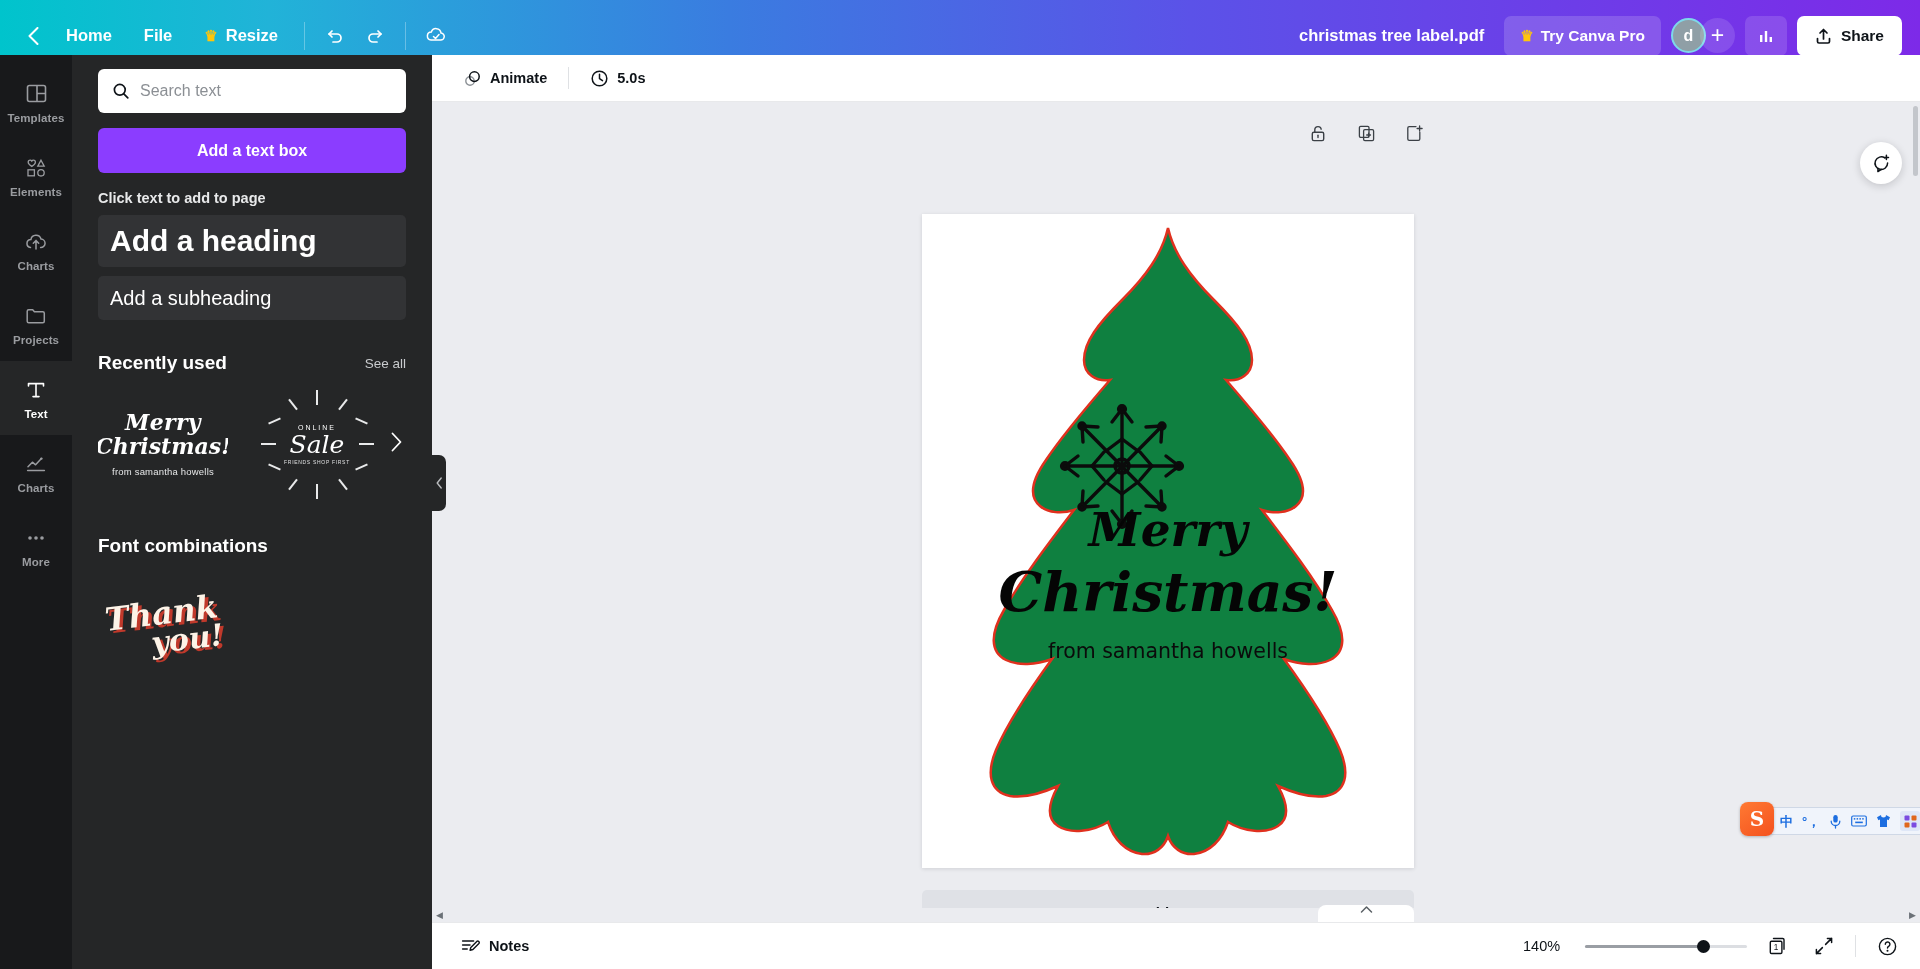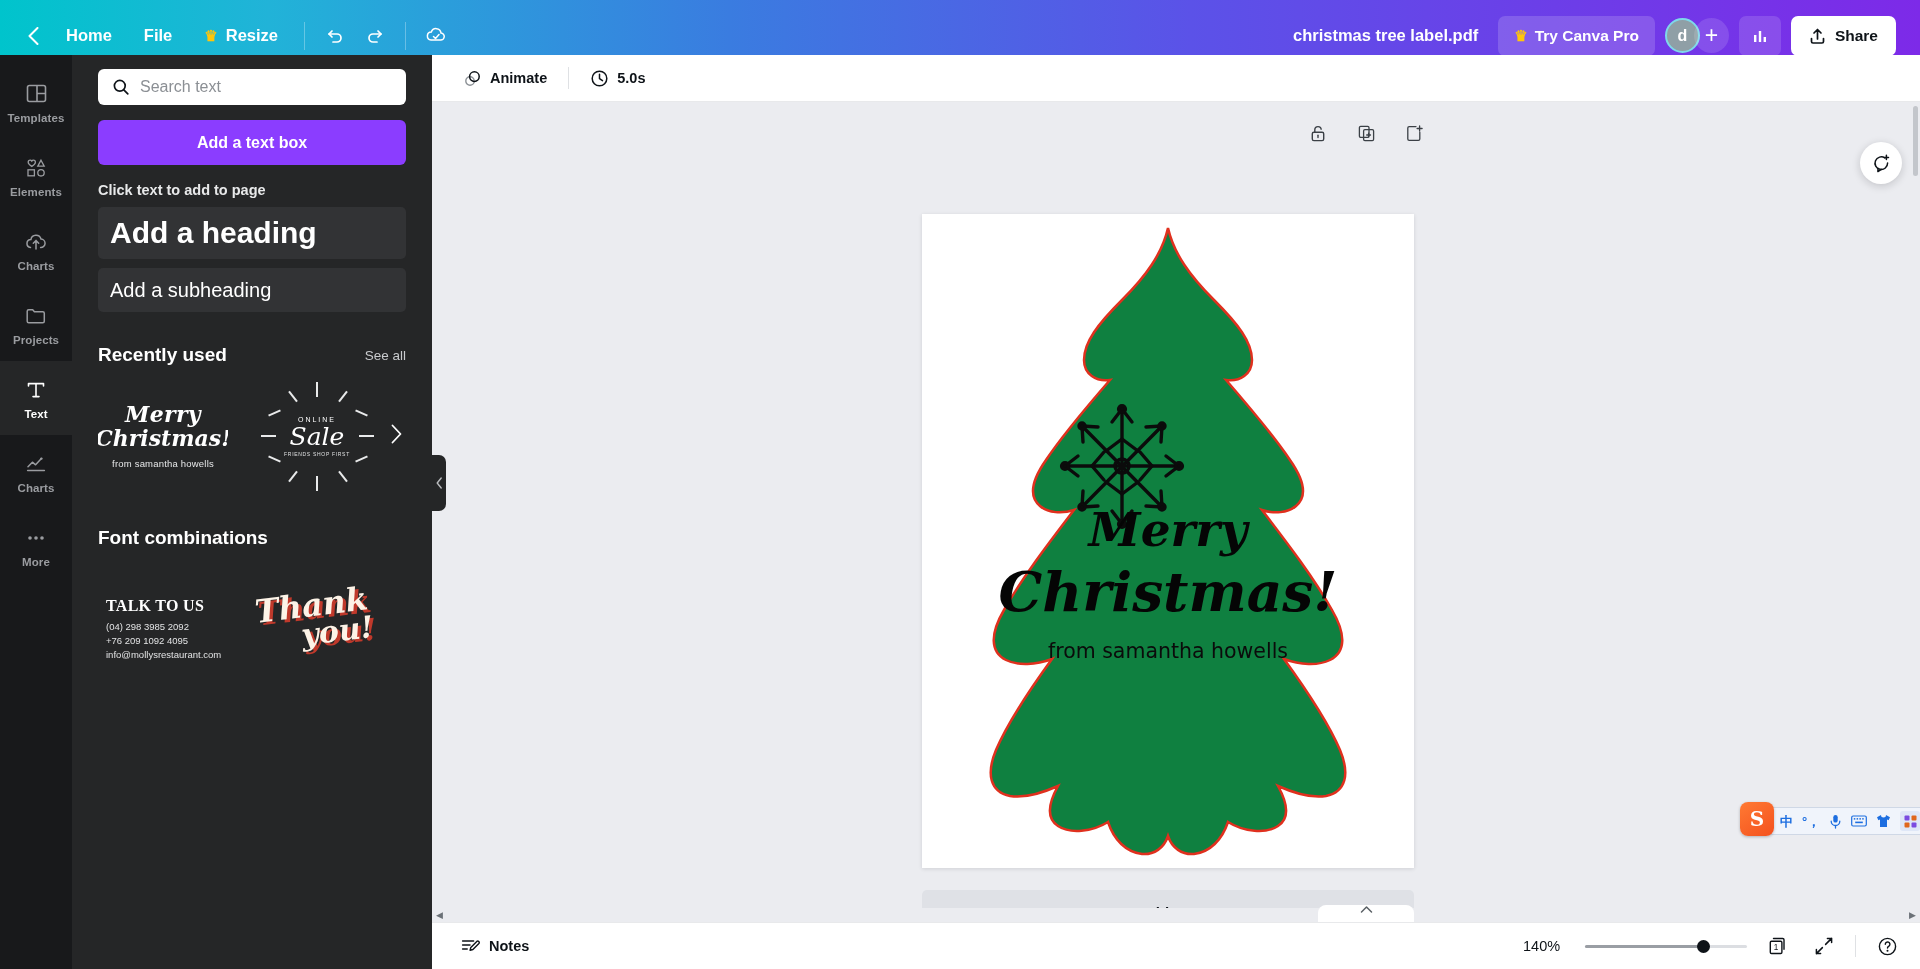--- a/index.html
+++ b/index.html
@@ -24,21 +24,21 @@
   }
   .tb-item {
     height: 38px; padding: 0 16px; display: flex; align-items: center; gap: 8px;
     font-size: 16.5px; font-weight: 700; border-radius: 6px; cursor: pointer; white-space: nowrap;
   }
   .tb-sep { width: 1px; height: 28px; background: rgba(255,255,255,.3); margin: 0 10px; }
   .tb-icon-btn {
     width: 40px; height: 38px; display: flex; align-items: center; justify-content: center;
     border-radius: 6px; cursor: pointer;
   }
-  .tb-right { margin-left: auto; display: flex; align-items: center; height: 100%; padding-right: 24px; gap: 6px; }
+  .tb-right { margin-left: auto; display: flex; align-items: center; height: 100%; padding-right: 18px; gap: 6px; }
   .doc-title { font-size: 16.5px; font-weight: 700; color: #fff; padding: 0 14px; white-space: nowrap; }
   .pro-btn {
     height: 40px; display: flex; align-items: center; gap: 7px; padding: 0 16px;
     background: rgba(255,255,255,.16); border-radius: 7px; font-size: 15.5px; font-weight: 700;
     cursor: pointer; white-space: nowrap;
   }
   .avatar-grp { display: flex; align-items: center; margin: 0 4px; }
   .avatar {
     width: 35px; height: 35px; border-radius: 50%; background: #8f9fa6;
     border: 2px solid #7ed8ea; display: flex; align-items: center; justify-content: center;
@@ -77,21 +77,21 @@
   .rail-item.active { background: #252627; color: #fff; }
   .rail-ico { height: 26px; display: flex; align-items: center; justify-content: center; }
 
   
   .panel {
     position: absolute; top: 55px; left: 72px; width: 360px; height: 914px;
     background: #252627; overflow: hidden;
   }
   .panel-inner { padding: 14px 26px 0 26px; }
   .search-wrap {
-    height: 36px; background: #fff; border-radius: 6px; display: flex; align-items: center;
+    height: 44px; background: #fff; border-radius: 6px; display: flex; align-items: center;
     padding: 0 14px; gap: 10px; cursor: text;
   }
   .search-wrap input {
     border: none; outline: none; flex: 1; font-size: 16px; color: #0e1318;
     font-family: "Liberation Sans", sans-serif; background: transparent;
   }
   .search-wrap input::placeholder { color: #8b8f94; }
   .addtext-btn {
     margin-top: 15px; height: 45px; background: #8b3dff; border-radius: 6px;
     display: flex; align-items: center; justify-content: center;
@@ -471,28 +471,20 @@
               <path d="M2.5 1.5l8 8.5-8 8.5" stroke="#fff" stroke-width="1.8" fill="none" stroke-linecap="round" stroke-linejoin="round"></path>
             </svg>
         </div>
       </div>
 
       <div class="sec-head">
         <span class="sec-title">Font combinations</span>
       </div>
 
       <div class="combo-row">
-        <div class="combo-card">
-          <div style="position:absolute;left:8px;top:26px;">
-            <div class="talk-title">TALK TO US</div>
-            <div class="talk-line" style="margin-top:5px;">(04) 298 3985 2092</div>
-            <div class="talk-line">+76 209 1092 4095</div>
-            <div class="talk-line">info@mollysrestaurant.com</div>
-          </div>
-        </div>
         <div class="combo-card">
           <div class="thank-wrap">
             <div class="thank-1">Thank</div>
             <div class="thank-2">you!</div>
           </div>
         </div>
       </div>
 
 
     </div>

